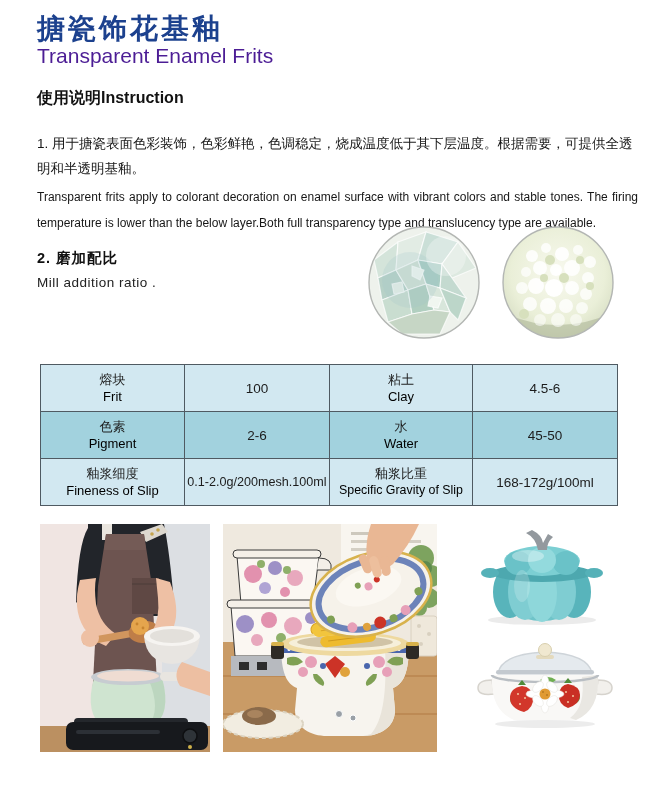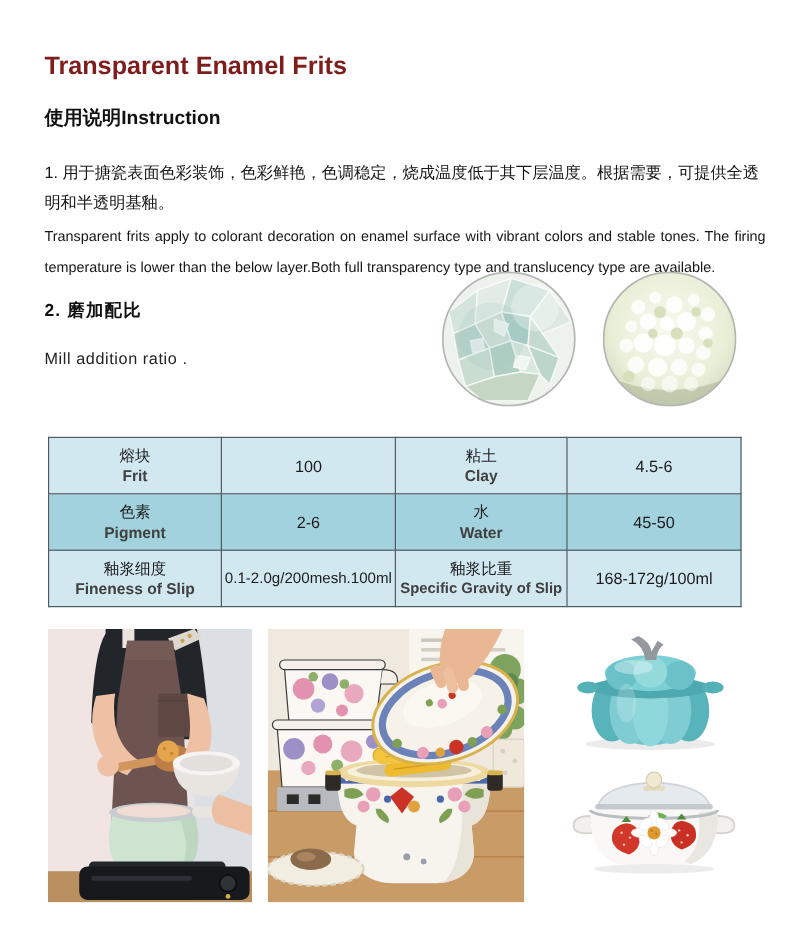--- a/index.html
+++ b/index.html
@@ -1,60 +1,61 @@
 <!DOCTYPE html>
 <html><head>
 <meta charset="utf-8">
 <style>
   html,body{margin:0;padding:0;background:#ffffff;}
   .page{position:relative;width:667px;height:785px;background:#ffffff;overflow:hidden;
         font-family:"Liberation Sans","DejaVu Sans",sans-serif;color:#1a1a1a;}
   
   .title-zh{position:absolute;left:37px;top:10px;font-size:28px;font-weight:bold;
             color:#1c418e;letter-spacing:3px;}
-  .title-en{position:absolute;left:37px;top:44px;font-size:21px;font-weight:bold;color:#7f1d1d;}
+  .title-en{position:absolute;left:37px;top:44px;font-size:21px;font-weight:normal;color:#4c1d95;}
   .instr-heading{position:absolute;left:37px;top:88px;font-size:16px;font-weight:bold;color:#111;text-align:center;}
   
   .paras{position:absolute;left:37px;top:131px;width:601px;}
   .para-zh{margin:0;font-size:13.5px;line-height:25px;color:#161616;}
   .para-en{margin:3px 0 0 0;font-size:12px;line-height:26px;color:#161616;text-align:justify;}
   
   .mill{position:absolute;left:37px;top:249px;}
   .mill-zh{font-size:14.5px;font-weight:bold;color:#111;letter-spacing:1px;}
-  .mill-en{margin-top:23px;font-size:13.5px;color:#222;letter-spacing:0.5px;}
+  .mill-en{margin-top:7px;font-size:13.5px;color:#222;letter-spacing:0.5px;}
   
   .circle{position:absolute;top:226px;width:112px;height:113px;}
   .c1{left:368px;}
   .c2{left:502px;}
   .circle svg{display:block;width:100%;height:100%;}
   
   .ratio-table{position:absolute;left:40px;top:364px;width:577px;border-collapse:collapse;
                table-layout:fixed;}
   .ratio-table td{border:1px solid #4f5a62;text-align:center;vertical-align:middle;
                   height:42px;padding:2px 2px;}
   .ratio-table col.cL1{width:144px;} .ratio-table col.cV1{width:145px;}
   .ratio-table col.cL2{width:143px;} .ratio-table col.cV2{width:145px;}
   .row-light td{background:#d2e8f1;}
   .row-dark td{background:#a2d2de;}
   .cell-zh{font-size:13px;line-height:17px;color:#1c1c1c;text-align:center;}
-  .cell-en{font-size:13px;line-height:17px;color:#404040;font-weight:bold;}
+  .cell-en{font-size:13px;line-height:17px;color:#000000;}
   .cell-val{font-size:13.5px;color:#1c1c1c;}
   
   .photo{position:absolute;overflow:hidden;}
   .photo svg{display:block;width:100%;height:100%;}
   .ph1{left:40px;top:524px;width:170px;height:228px;}
   .ph2{left:223px;top:524px;width:214px;height:228px;}
   .ph3{left:462px;top:528px;width:166px;height:100px;}
   .ph4{left:470px;top:642px;width:150px;height:88px;}
 </style>
 </head>
 <body>
 
 <div class="page">
 
+  <div class="title-zh">搪瓷饰花基釉</div>
   <div class="title-en">Transparent Enamel Frits</div>
   <div class="instr-heading">使用说明Instruction</div>
 
   <div class="paras">
     <p class="para-zh">1. 用于搪瓷表面色彩装饰，色彩鲜艳，色调稳定，烧成温度低于其下层温度。根据需要，可提供全透明和半透明基釉。</p>
     <p class="para-en">Transparent frits apply to colorant decoration on enamel surface with vibrant colors and stable tones. The firing temperature is lower than the below layer.Both full transparency type and translucency type are available.</p>
   </div>
 
   <div class="mill">
     <div class="mill-zh">2. 磨加配比</div>

